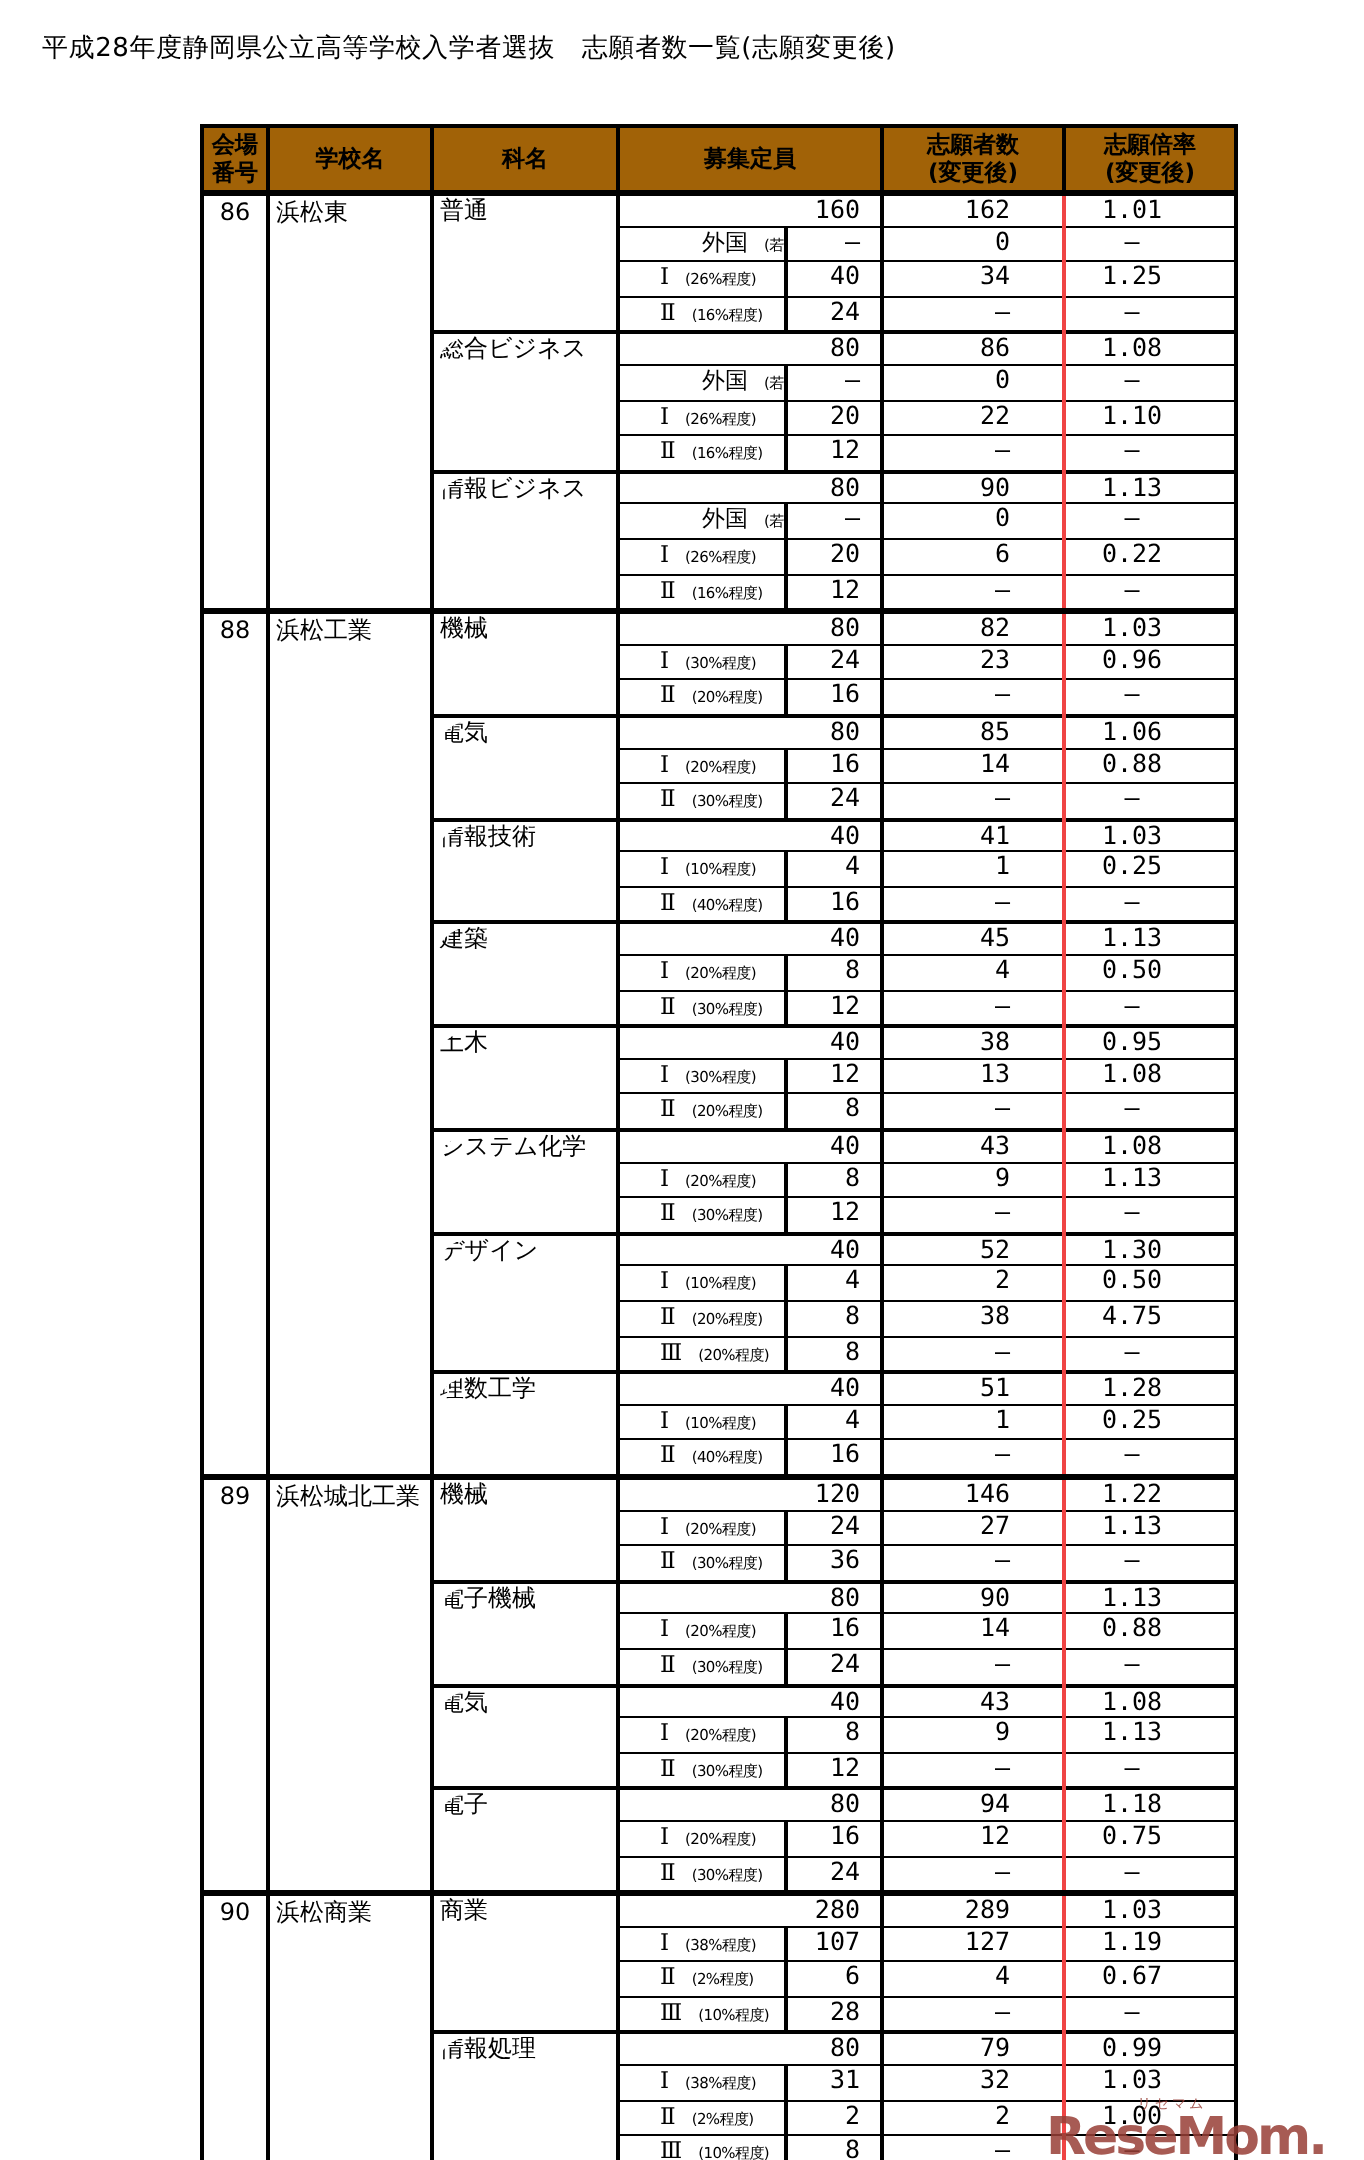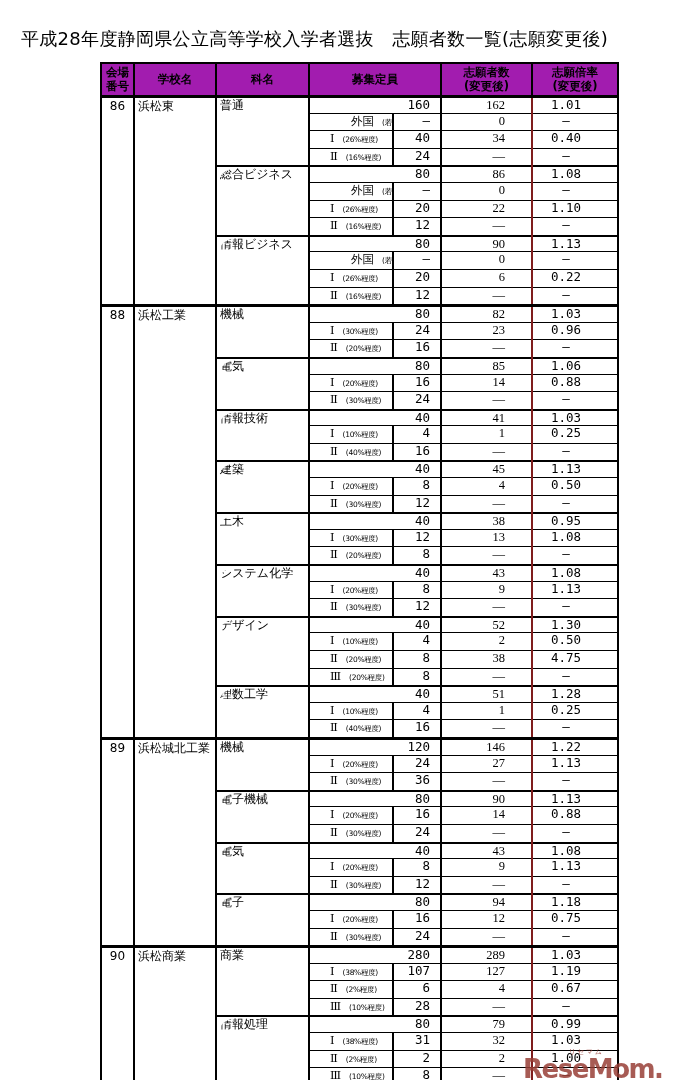--- a/index.html
+++ b/index.html
@@ -2,47 +2,47 @@
 <html><head>
 <meta charset="utf-8">
 <style>
   html,body { margin:0; padding:0; }
   body {
     width:682px; height:1080px; background:#ffffff; position:relative;
     font-family:"DejaVu Sans","Liberation Sans",sans-serif; color:#000;
     overflow:hidden;
   }
   .page-title {
-    position:absolute; left:21px; top:27px;
-    font-size:18px; letter-spacing:0.3px; white-space:nowrap;
+    position:absolute; left:21px; top:15px;
+    font-size:13px; letter-spacing:0.3px; white-space:nowrap;
   }
   table.main {
     position:absolute; left:100px; top:62px;
     width:517px; height:1015px;
     border-collapse:collapse; table-layout:fixed;
     border:2px solid #000;
   }
   thead th {
-    background:#a21caf; border:2px solid #000;
+    background:#a16207; border:2px solid #000;
     font-size:11.5px; font-weight:bold; line-height:1.15;
     text-align:center; vertical-align:middle; padding:0; height:31px;
   }
   thead th .hline { display:block; }
   tbody td {
     border:1px solid #000; padding:0;
     font-size:12px; line-height:14.6px; height:14.6px;
     white-space:nowrap; overflow:hidden; vertical-align:top;
   }
   td.venue  { text-align:center; border-left:2px solid #000; border-right:2px solid #000; padding-top:1px; }
   td.school { text-align:left; padding:1px 0 0 3px; border-right:2px solid #000; }
   td.dept   { text-align:left; padding:1px 0 0 3px; border-right:2px solid #000;font-family:Liberation Mono, monospace; }
   td.num    { font-family:"DejaVu Sans Mono","Liberation Mono",monospace; font-size:12.5px; text-align:right; }
   td.cap    { padding-right:10px; border-right:2px solid #000;margin-top:16px; }
   td.cap2   { padding-right:10px; border-right:2px solid #000; }
-  td.app    { padding-right:26px; border-right:2px solid #7f1d1d;font-family:Liberation Serif, serif; }
+  td.app    { padding-right:26px; border-right:2px solid #ef4444; }
   td.ratio  { padding-right:18px; border-right:2px solid #000;text-align:center; }
   td.sublabel { border-right:2px solid #000; text-align:left; padding-left:3px; }
   td.sublabel .rn   { font-size:11.5px;margin-left:38px; }
   td.sublabel.roman .rn { margin-left:17px; font-family:"DejaVu Serif","Liberation Serif",serif; }
   td.sublabel .note { font-size:7.5px; margin-left:8px; letter-spacing:-0.3px; }
   tr.group-start  td { border-top:2px solid #000;border-radius:21px; }
   tr.school-start td { border-top:3px solid #000; }
   .watermark {
     position:absolute; left:523px; top:1020px; width:132px;
     color:rgba(152,62,54,0.85); text-align:center; pointer-events:none;margin-top:28px;
@@ -96,21 +96,21 @@
       <tr>
         <td class="sublabel foreign"><span class="rn">外国</span><span class="note">(若干名)</span></td>
         <td class="cap2 num">―</td>
         <td class="app num">0</td>
         <td class="ratio num">―</td>
       </tr>
       <tr>
         <td class="sublabel roman"><span class="rn">Ⅰ</span><span class="note">(26%程度)</span></td>
         <td class="cap2 num">40</td>
         <td class="app num">34</td>
-        <td class="ratio num">0.40</td>
+        <td class="ratio num">1.25</td>
       </tr>
       <tr>
         <td class="sublabel roman"><span class="rn">Ⅱ</span><span class="note">(16%程度)</span></td>
         <td class="cap2 num">24</td>
         <td class="app num">―</td>
         <td class="ratio num">―</td>
       </tr>
       <tr class="group-start">
         <td class="dept" rowspan="4">総合ビジネス</td>
         <td class="cap num" colspan="2">80</td>

